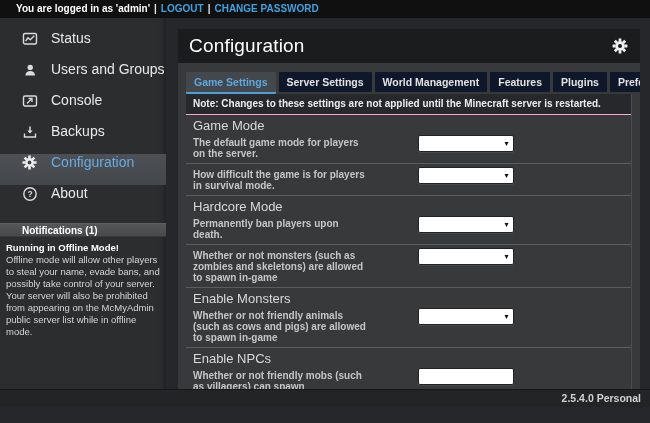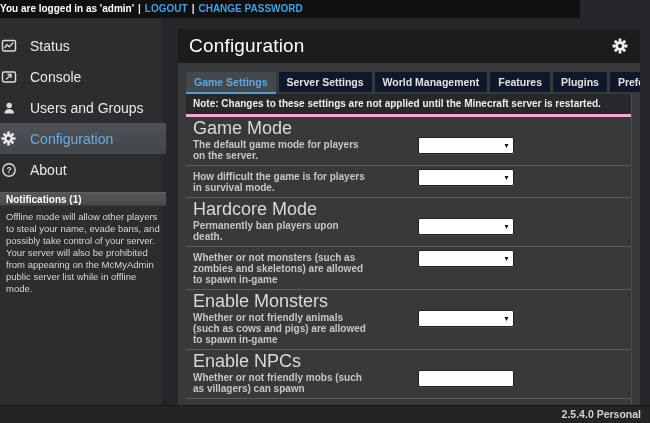--- a/index.html
+++ b/index.html
@@ -4,43 +4,43 @@
 <style>
   * { margin:0; padding:0; box-sizing:border-box; }
   html,body { background:#1a1a1a; }
   .page {
     position:relative; width:650px; height:423px; overflow:hidden;
     background:#26272a; font-family:"Liberation Sans", sans-serif;
     -webkit-font-smoothing:antialiased;
   }
   
   .topbar {
-    position:absolute; top:0; left:0; width:580px; height:18px;
+    position:absolute; top:0; left:0; width:650px; height:18px;
     background:#101010; color:#fff; font-size:10px; font-weight:bold;
-    line-height:18px; padding-left:0;
+    line-height:18px; padding-left:16px;
   }
   .topbar a { color:#3ea2e5; text-decoration:none; cursor:pointer; }
   .topbar .sep { color:#e5e5e5; padding:0 4px; }
   
   .sidebar {
     position:absolute; top:18px; left:0; width:166px; height:387px;
     background:#2c2d2f; box-shadow:inset -4px 0 6px -4px rgba(0,0,0,.55);
   }
   .nav { padding-top:12px; }
   .nav-item {
-    display:flex; align-items:center; height:31px; padding-left:0;
+    display:flex; height:31px; padding-left:21px;
     color:#e9e9e9; font-size:14px; cursor:pointer;
   }
   .nav-item .ico { width:17px; height:17px; margin-right:13px; flex:0 0 17px; display:flex; align-items:center; justify-content:center; }
   .nav-item.active {
     background:linear-gradient(#4d5155,#43474b); color:#68abe3;
   }
   .notif-header {
     margin-top:7px; height:14px; background:linear-gradient(#555658,#48494b);
-    color:#fff; font-size:10px; font-weight:bold; line-height:14px; padding-left:6px;
+    color:#fff; font-size:10px; font-weight:bold; line-height:14px; padding-left:22px;
     border-top:1px solid #5d5e60; border-bottom:1px solid #3a3a3a;
   }
   .notif-body { padding:5px 5px 0 6px; color:#d6d6d6; font-size:9.5px; line-height:12px; }
   .notif-body .notif-title { color:#fff; font-weight:bold; }
   
   .main { position:absolute; top:18px; left:166px; width:484px; height:387px; background:#26272a; }
   .panel { position:absolute; top:11px; left:12px; width:462px; height:376px; }
   .panel-header {
     height:34px; background:#1a1c1e; display:flex; align-items:center;
     justify-content:space-between; padding:0 11px; color:#fff;
@@ -51,39 +51,39 @@
   
   .tabs { display:flex; gap:3px; }
   .tab {
     background:#0f172a; color:#e2e2e2; font-size:10.5px; font-weight:bold;
     padding:4px 8px 4px; cursor:pointer; white-space:nowrap; border-radius:1px;
   }
   .tab.active { background:#43484c; color:#5ea7e0; box-shadow:0 2px 0 #4e9fd8; }
   .tab-content { border-right:1px solid #4b4c4e; min-height:318px; }
   .note {
     background:#26282b; color:#ededed; font-size:10px; font-weight:bold;
-    padding:4px 7px 5px; border-bottom:3px solid #f9a8d4; margin-top:2px;
+    padding:4px 7px 5px; border-bottom:1px solid #f9a8d4; margin-top:2px;
   }
   
   .setting { padding:3px 7px 4px; border-bottom:1px solid rgba(255,255,255,.18); }
-  .setting-name { color:#d9d9d9; font-size:18px; line-height:16px; margin-bottom:1px; font-weight:normal; }
+  .setting-name { color:#d9d9d9; font-size:13px; line-height:16px; margin-bottom:1px; font-weight:normal; }
   .setting-row { display:flex; align-items:flex-start;gap:39px; }
   .setting-desc { width:176px; color:#c6c6c6; font-size:10px; font-weight:bold; line-height:11px; padding-top:2px; }
   .select {
     position:relative; margin-left:10px; width:96px; height:17px;
     background:#fff; border:1px solid #222; border-radius:2px; cursor:pointer;
     box-shadow:0 1px 0 rgba(255,255,255,.08);
   }
   .select .arrow {
     position:absolute; right:2px; top:3px; width:9px; height:10px;
     color:#111; font-size:8px; line-height:10px; text-align:center;
   }
   
   .footer {
-    position:absolute; bottom:0; left:0; width:650px; height:18px;
+    position:absolute; bottom:16px; left:0; width:650px; height:18px;
     background:#232426; border-top:1px solid #161616;
     color:#d2d2d2; font-size:10.5px; font-weight:bold; line-height:17px;
     text-align:right; padding-right:9px;
   }
   svg { display:block; }
 </style>
 </head>
 <body>
 
 <div class="page">
@@ -101,39 +101,49 @@
               <rect x="1.5" y="2.5" width="13" height="10.5" rx="1.5" fill="none" stroke="#dcdcdc" stroke-width="1.4"></rect>
               <polyline points="3.5,10 6,6.8 8.2,8.8 12.3,4.8" fill="none" stroke="#dcdcdc" stroke-width="1.3"></polyline>
             </svg>
         </span>
         <span>Status</span>
       </div>
 
       <div class="nav-item">
         <span class="ico">
           <svg width="16" height="16" viewBox="0 0 16 16">
+              <circle cx="8.2" cy="5.4" r="2.7" fill="#dcdcdc"></circle>
+              <path d="M3.4 13.6 c0-3.2 2.1-4.7 4.8-4.7 s4.8 1.5 4.8 4.7 z" fill="#dcdcdc"></path>
+            </svg>
+        </span>
+        <span>Users and Groups</span>
+      </div>
+
+      <div class="nav-item">
+        <span class="ico">
+          <svg width="16" height="16" viewBox="0 0 16 16">
               <rect x="1.5" y="3" width="13" height="10" rx="1.5" fill="none" stroke="#dcdcdc" stroke-width="1.4"></rect>
               <polyline points="5,10.5 10,5.5" fill="none" stroke="#dcdcdc" stroke-width="1.3"></polyline>
               <polyline points="6.5,5.5 10,5.5 10,9" fill="none" stroke="#dcdcdc" stroke-width="1.3"></polyline>
             </svg>
         </span>
         <span>Console</span>
       </div>
 
-      <div class="nav-item">
-        <span class="ico">
-          <svg width="16" height="16" viewBox="0 0 16 16">
-              <circle cx="8.2" cy="5.4" r="2.7" fill="#dcdcdc"></circle>
-              <path d="M3.4 13.6 c0-3.2 2.1-4.7 4.8-4.7 s4.8 1.5 4.8 4.7 z" fill="#dcdcdc"></path>
-            </svg>
-        </span>
-        <span>Users and Groups</span>
-      </div>
-
-
+
+      <div class="nav-item">
+        <span class="ico">
+          <svg width="16" height="16" viewBox="0 0 16 16">
+              <path d="M2.5 9.5 v3.5 h11 V9.5" fill="none" stroke="#dcdcdc" stroke-width="1.4"></path>
+              <path d="M8 2.5 v6" stroke="#dcdcdc" stroke-width="1.5"></path>
+              <path d="M5.3 6.5 L8 9.5 L10.7 6.5 z" fill="#dcdcdc"></path>
+            </svg>
+        </span>
+        <span>Backups</span>
+      </div>
 
 
       <div class="nav-item active">
         <span class="ico">
           <svg width="17" height="17" viewBox="0 0 17 17">
               <g stroke="#eee" stroke-width="2.6">
                 <path d="M8.5 1.5 v3 M8.5 12.5 v3 M1.5 8.5 h3 M12.5 8.5 h3 M3.6 3.6 l2.1 2.1 M11.3 11.3 l2.1 2.1 M13.4 3.6 l-2.1 2.1 M5.7 11.3 l-2.1 2.1"></path>
               </g>
               <circle cx="8.5" cy="8.5" r="4.4" fill="#eee"></circle>
               <circle cx="8.5" cy="8.5" r="1.9" fill="#43474b"></circle>
@@ -148,20 +158,21 @@
               <circle cx="8" cy="8" r="6.2" fill="none" stroke="#dcdcdc" stroke-width="1.4"></circle>
               <text x="8" y="11" font-size="8.5" font-weight="bold" fill="#dcdcdc" text-anchor="middle" font-family="Liberation Sans, sans-serif">?</text>
             </svg>
         </span>
         <span>About</span>
       </div>
     </div>
 
     <div class="notif-header">Notifications (1)</div>
     <div class="notif-body">
+      <div class="notif-title">Running in Offline Mode!</div>
       <div>Offline mode will allow other players to steal your name, evade bans, and possibly take control of your server. Your server will also be prohibited from appearing on the McMyAdmin public server list while in offline mode.</div>
     </div>
   </div>
 
   <div class="main">
     <div class="panel">
       <div class="panel-header">
         <span class="panel-title">Configuration</span>
         <span class="panel-gear">
           <svg width="18" height="18" viewBox="0 0 17 17">

